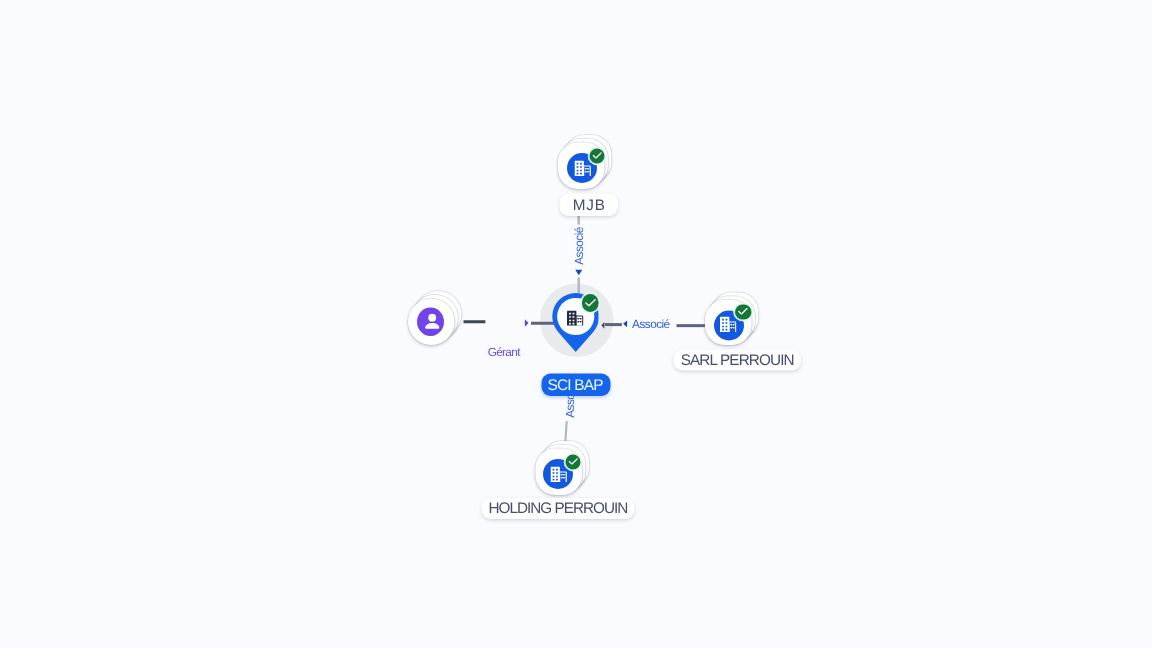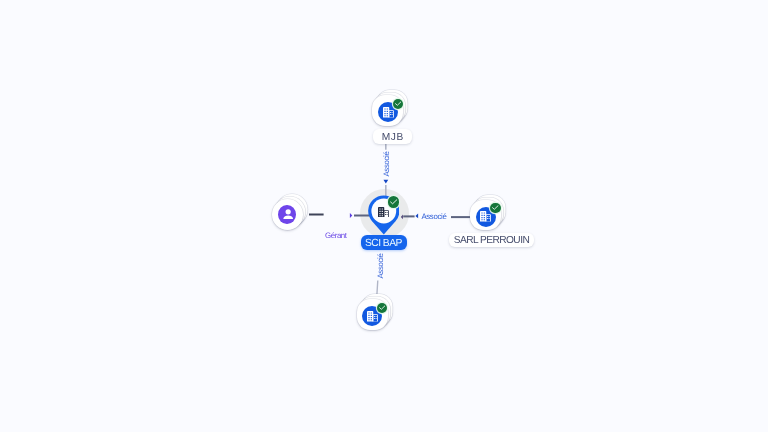--- a/index.html
+++ b/index.html
@@ -190,20 +190,21 @@
           </svg>
         </div>
         <div class="check">
           <svg width="6.6" height="5" viewBox="0 0 74 56">
             <path fill="none" stroke="#ffffff" stroke-width="9.5" stroke-linecap="round" stroke-linejoin="round" d="M6 30 L26 48 L68 8"></path>
           </svg>
         </div>
       </div>
     </div>
   </div>
+  <div class="lbl" style="left:320.6px;top:331.8px;letter-spacing:-0.645px;"><span>HOLDING PERROUIN</span></div>
 
   <div class="node" style="left:272.1px;top:199px;">
     <div class="stack rd">
       <div class="card c3"></div>
       <div class="card c2"></div>
       <div class="card c1">
         <div class="badgecircle purple-disc">
           <svg width="10.4" height="10.9" viewBox="0 0 104 109" style="position:absolute;left:4.8px;top:4.1px;">
             <circle cx="51.5" cy="28" r="26.2" fill="#ffffff"></circle>
             <path fill="#ffffff" d="M52 64c-24 0-45 13-48 29.5-.7 4 2.5 7.5 6.5 7.5h83c4 0 7.2-3.5 6.5-7.5C97 77 76 64 52 64z"></path>
@@ -242,15 +243,15 @@
           </g>
         </g>
       </svg>
       <div class="check" style="left:20.7px;top:1px;width:11.2px;height:11.2px;">
         <svg width="7.4" height="5.6" viewBox="0 0 74 56">
           <path fill="none" stroke="#ffffff" stroke-width="9" stroke-linecap="round" stroke-linejoin="round" d="M6 30 L26 48 L68 8"></path>
         </svg>
       </div>
     </div>
   </div>
-  <div class="lbl sel" style="left:360.6px;top:235px;"><span>SCI BAP</span></div>
+  <div class="lbl sel" style="left:360.6px;top:249px;"><span>SCI BAP</span></div>
 
 </div>
 
 </body></html>

